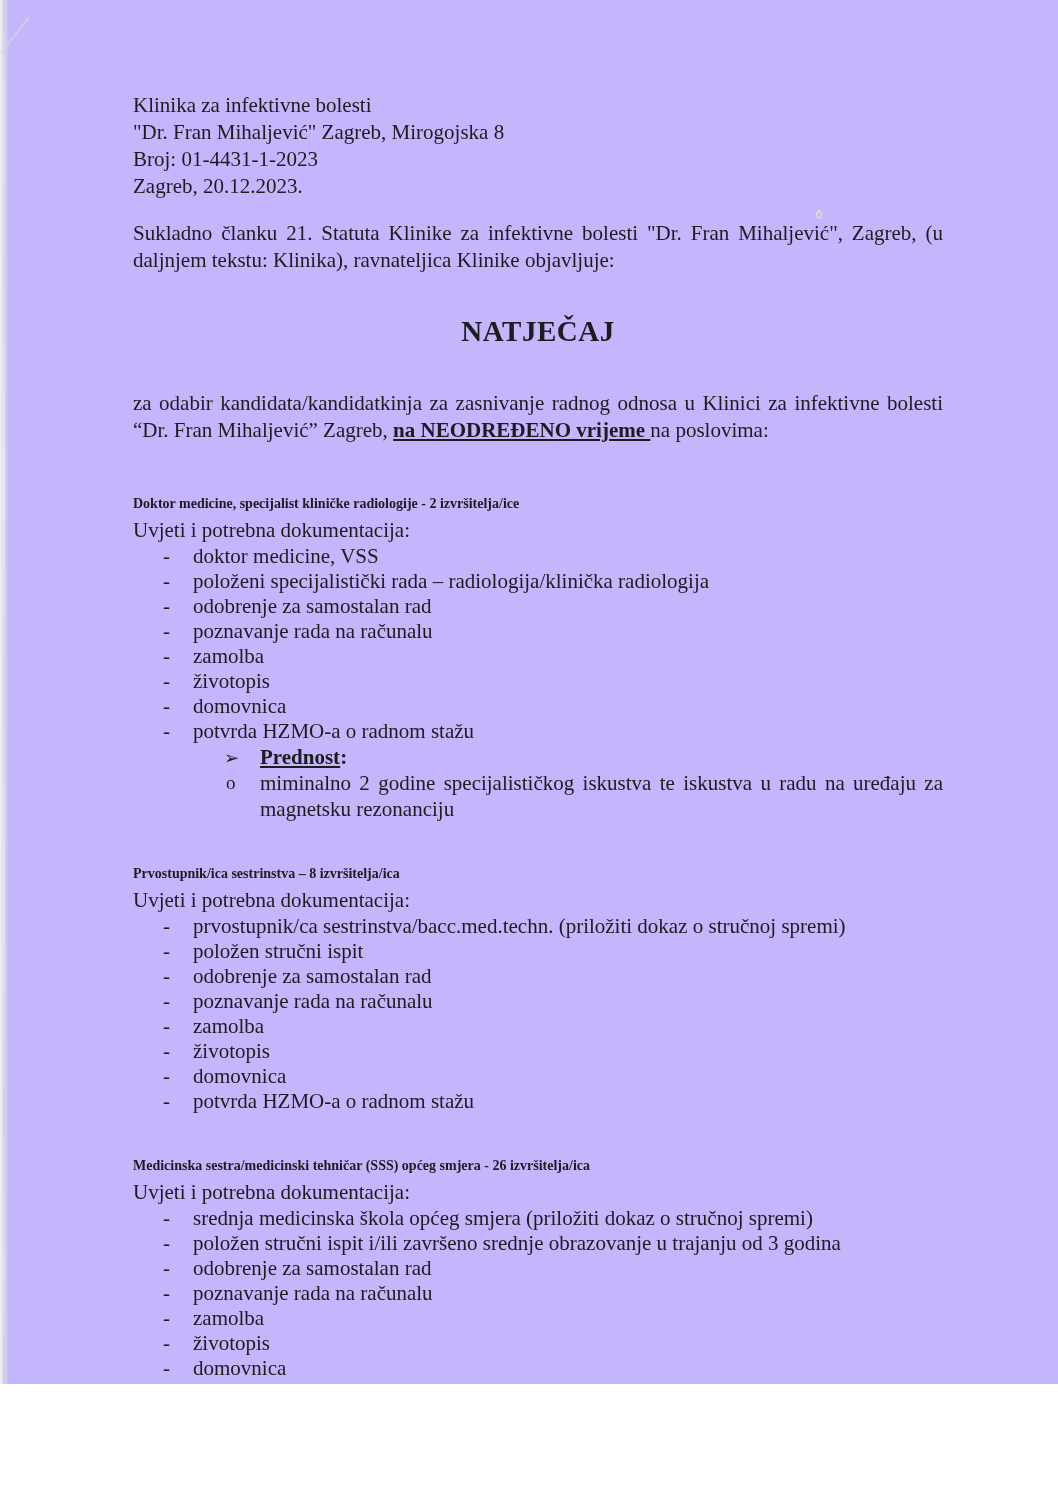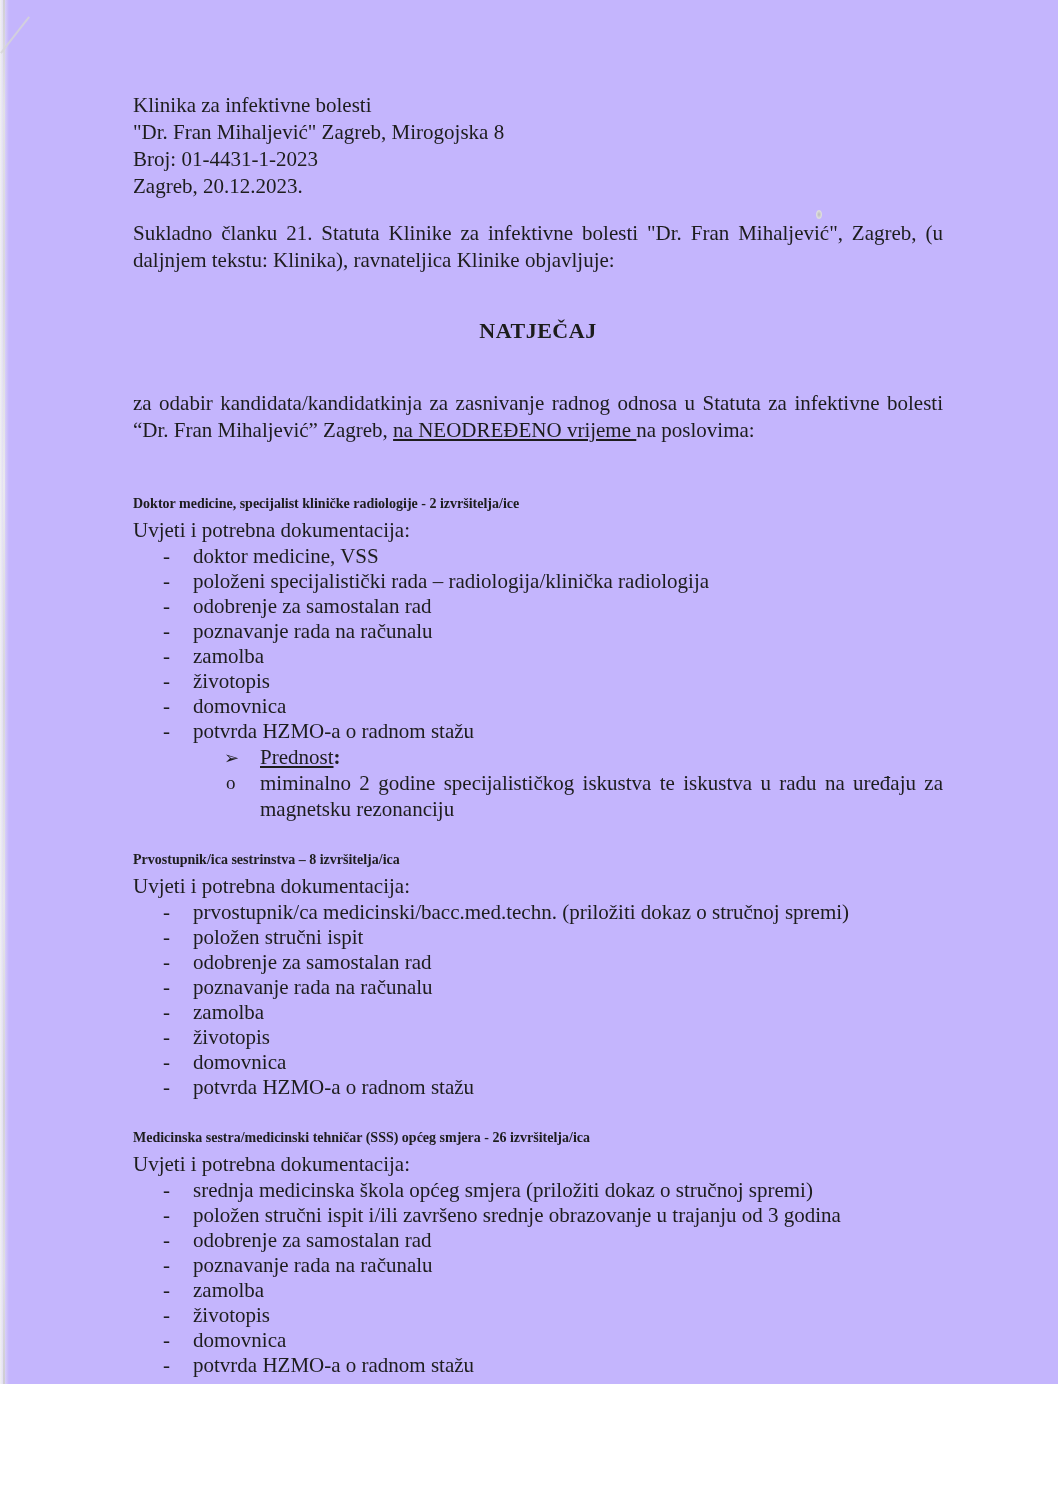--- a/index.html
+++ b/index.html
@@ -72,34 +72,34 @@
   .para {
     margin: 20px 0 0 0;
     text-align: justify;
   }
   .para-subject {
     margin-top: 45px;
   }
   .doc-title {
     margin: 43px 0 0 0;
     text-align: center;
-    font-size: 22px;
+    font-size: 29px;
     font-weight: 700;
     letter-spacing: 0.5px;
     line-height: 28px;
   }
   .bold-underline {
-    font-weight: 400;
+    font-weight: 700;
     text-decoration: underline;
   }
   .job-section {
     margin-top: 46px;
   }
   .job-section + .job-section {
-    margin-top: 24px;
+    margin-top: 38px;
   }
   .job-heading {
     margin: 0;
     font-size: 14px;
     font-weight: 700;
     line-height: 27px;
   }
   .req-label {
     line-height: 27px;
   }
@@ -159,21 +159,21 @@
       <div>Klinika za infektivne bolesti</div>
       <div>"Dr. Fran Mihaljević" Zagreb, Mirogojska 8</div>
       <div>Broj: 01-4431-1-2023</div>
       <div>Zagreb, 20.12.2023.</div>
     </div>
 
     <p class="para">Sukladno članku 21. Statuta Klinike za infektivne bolesti "Dr. Fran Mihaljević", Zagreb, (u daljnjem tekstu: Klinika), ravnateljica Klinike objavljuje:</p>
 
     <h1 class="doc-title">NATJEČAJ</h1>
 
-    <p class="para para-subject"><span>za odabir kandidata/kandidatkinja za zasnivanje radnog odnosa u Statuta za infektivne bolesti “Dr. Fran Mihaljević” Zagreb, </span><span class="bold-underline">na NEODREĐENO vrijeme </span><span>na poslovima:</span></p>
+    <p class="para para-subject"><span>za odabir kandidata/kandidatkinja za zasnivanje radnog odnosa u Klinici za infektivne bolesti “Dr. Fran Mihaljević” Zagreb, </span><span class="bold-underline">na NEODREĐENO vrijeme </span><span>na poslovima:</span></p>
 
     <section class="job-section">
       <h2 class="job-heading">Doktor medicine, specijalist kliničke radiologije - 2 izvršitelja/ice</h2>
       <div class="req-label">Uvjeti i potrebna dokumentacija:</div>
       <ul class="req-list">
         <li class="req-item"><span class="dash-marker">-</span><span>doktor medicine, VSS</span></li>
         <li class="req-item"><span class="dash-marker">-</span><span>položeni specijalistički rada – radiologija/klinička radiologija</span></li>
         <li class="req-item"><span class="dash-marker">-</span><span>odobrenje za samostalan rad</span></li>
         <li class="req-item"><span class="dash-marker">-</span><span>poznavanje rada na računalu</span></li>
         <li class="req-item"><span class="dash-marker">-</span><span>zamolba</span></li>
@@ -182,21 +182,21 @@
         <li class="req-item"><span class="dash-marker">-</span><span>potvrda HZMO-a o radnom stažu</span></li>
       </ul>
       <div class="adv-line"><span class="arrow-marker">➢</span><span class="bold-underline">Prednost</span><b>:</b></div>
       <div class="adv-item"><span class="circle-marker">o</span><span>miminalno 2 godine specijalističkog iskustva te iskustva u radu na uređaju za magnetsku rezonanciju</span></div>
     </section>
 
     <section class="job-section">
       <h2 class="job-heading">Prvostupnik/ica sestrinstva – 8 izvršitelja/ica</h2>
       <div class="req-label">Uvjeti i potrebna dokumentacija:</div>
       <ul class="req-list">
-        <li class="req-item"><span class="dash-marker">-</span><span>prvostupnik/ca medicinski/bacc.med.techn. (priložiti dokaz o stručnoj spremi)</span></li>
+        <li class="req-item"><span class="dash-marker">-</span><span>prvostupnik/ca sestrinstva/bacc.med.techn. (priložiti dokaz o stručnoj spremi)</span></li>
         <li class="req-item"><span class="dash-marker">-</span><span>položen stručni ispit</span></li>
         <li class="req-item"><span class="dash-marker">-</span><span>odobrenje za samostalan rad</span></li>
         <li class="req-item"><span class="dash-marker">-</span><span>poznavanje rada na računalu</span></li>
         <li class="req-item"><span class="dash-marker">-</span><span>zamolba</span></li>
         <li class="req-item"><span class="dash-marker">-</span><span>životopis</span></li>
         <li class="req-item"><span class="dash-marker">-</span><span>domovnica</span></li>
         <li class="req-item"><span class="dash-marker">-</span><span>potvrda HZMO-a o radnom stažu</span></li>
       </ul>
     </section>
 

